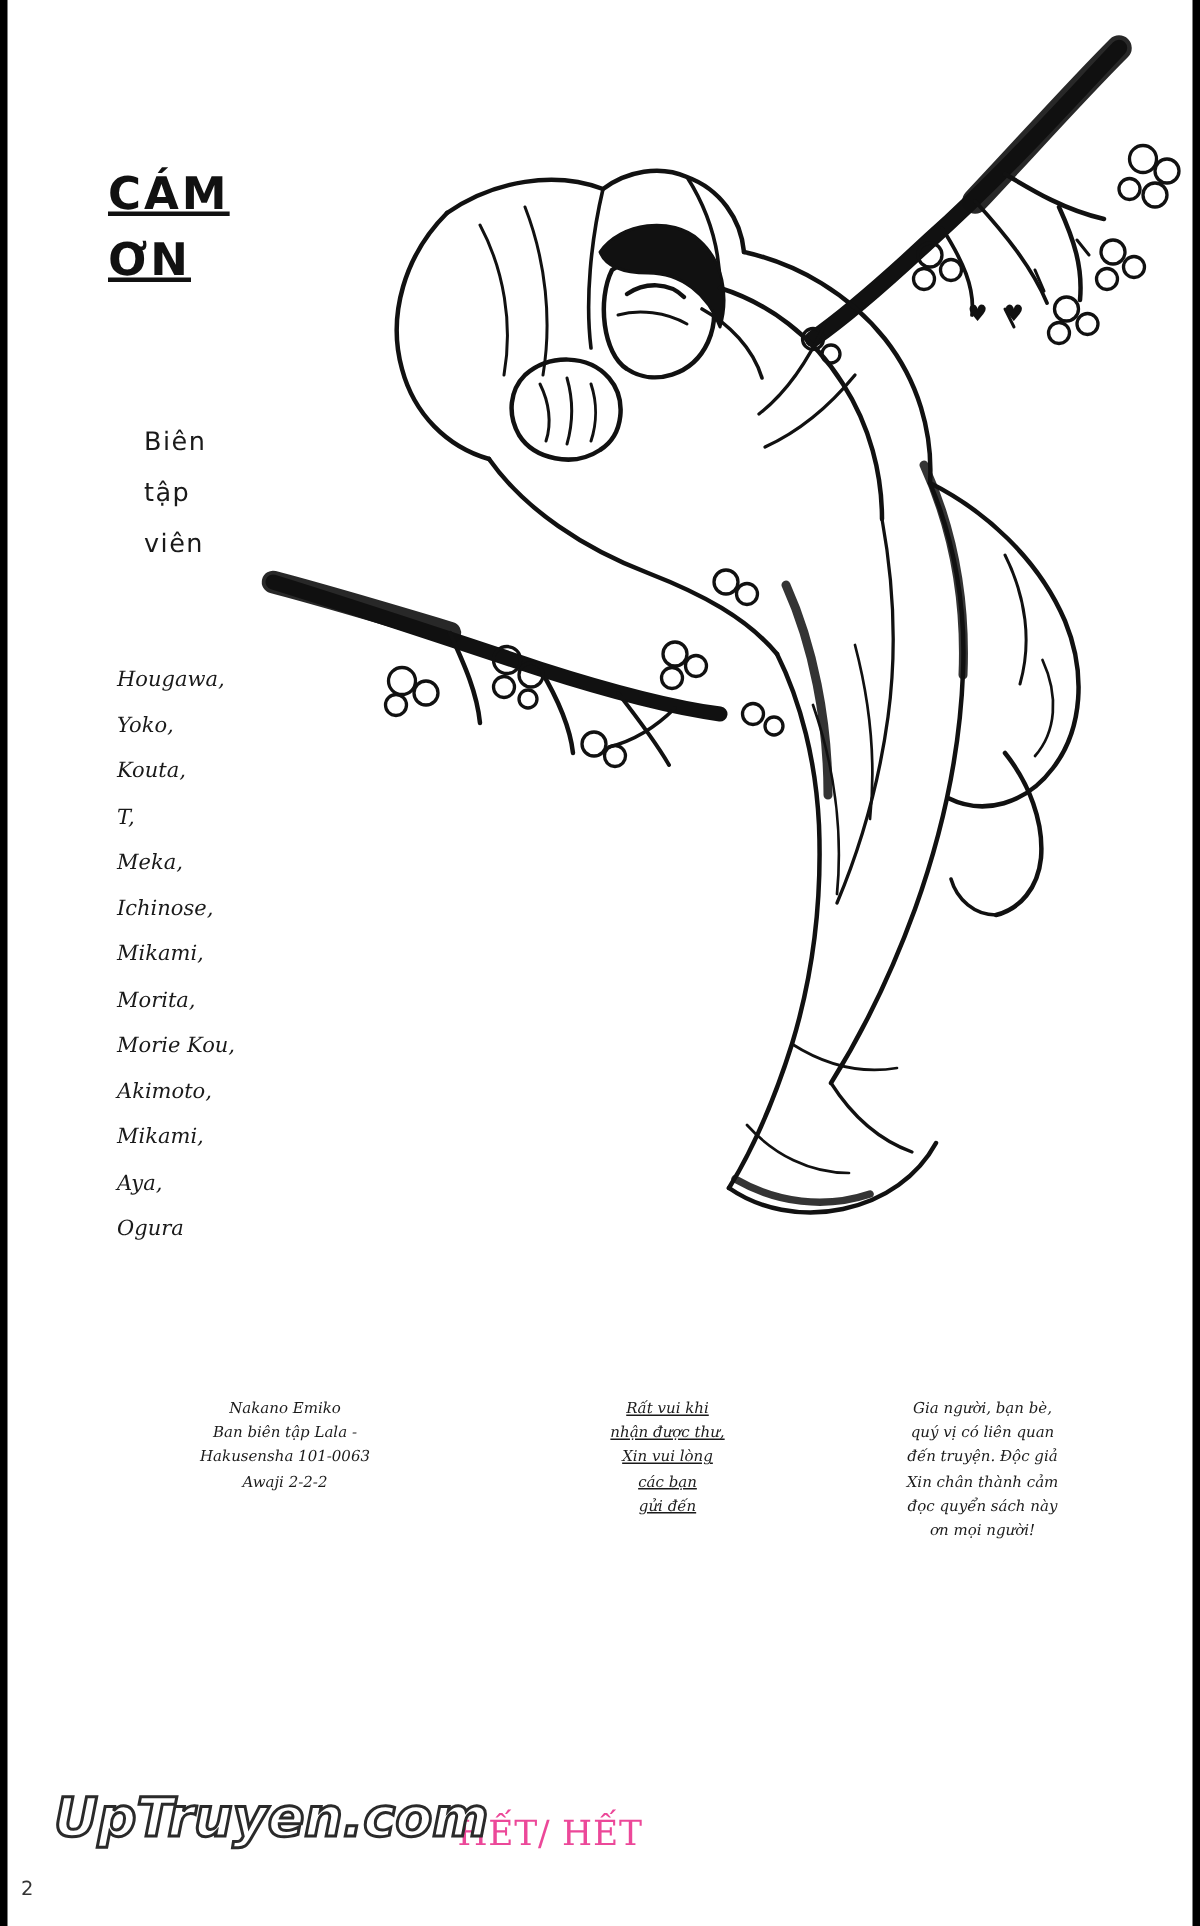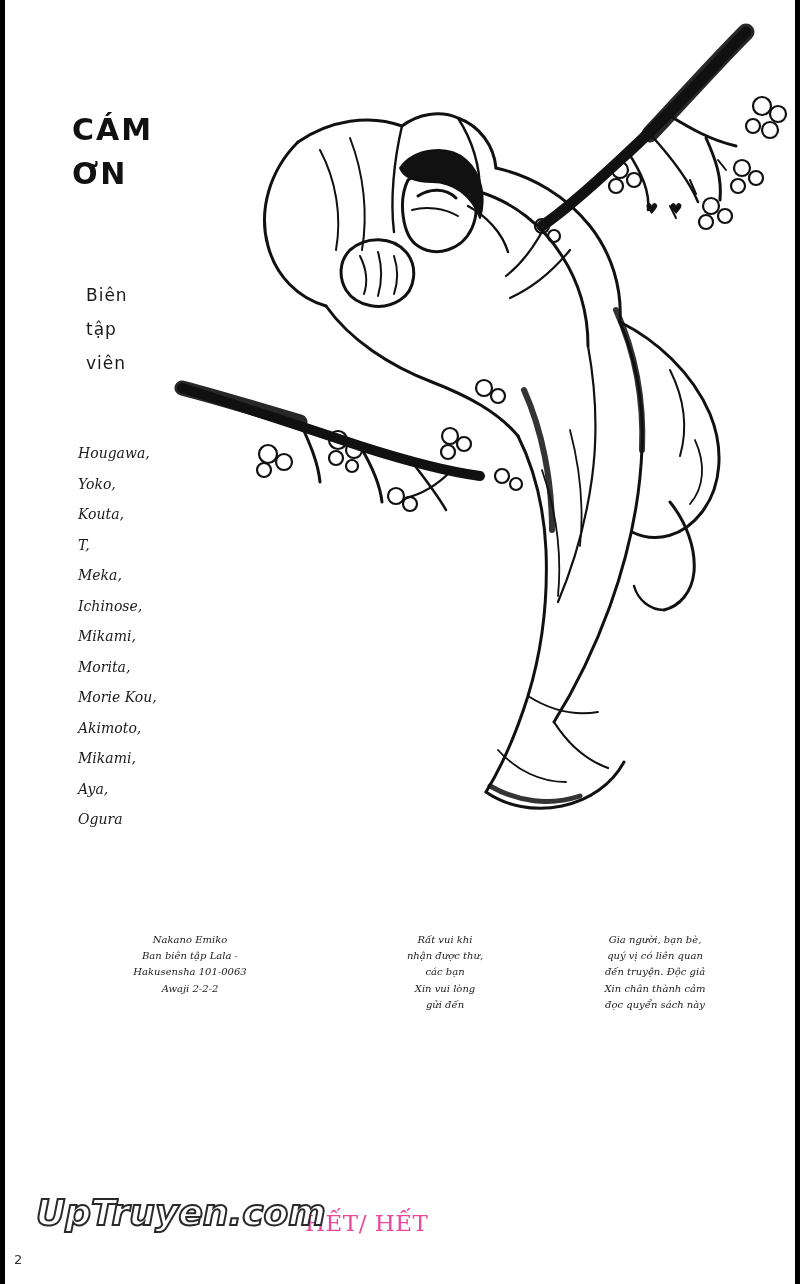--- a/index.html
+++ b/index.html
@@ -32,25 +32,26 @@
     position: absolute;
     left: 72px;
     top: 108px;
     font-family: "DejaVu Sans", sans-serif;
     font-weight: bold;
     font-size: 30px;
     line-height: 1.45;
     letter-spacing: 2px;
     color: #111111;
     white-space: pre-line;
+    text-decoration: underline;
   }
 
   .role {
     position: absolute;
-    left: 86px;
+    left: 96px;
     top: 278px;
     font-family: "DejaVu Sans", sans-serif;
     font-size: 17px;
     line-height: 2.0;
     letter-spacing: 1px;
     color: #1a1a1a;
     white-space: pre-line;
   }
 
   .credits {
@@ -76,21 +77,21 @@
   }
   .block {
     font-family: "DejaVu Serif", serif;
     font-style: italic;
     font-size: 10px;
     line-height: 1.62;
     color: #1a1a1a;
     text-align: center;
   }
   .block.addr { width: 300px; }
-  .block.mid  { width: 180px; }
+  .block.mid  { width: 180px; text-decoration: underline; }
   .block.fam  { width: 210px; }
 
   .end-mark {
     position: absolute;
     left: 305px;
     top: 1210px;
     font-family: "DejaVu Serif", serif;
     font-size: 23px;
     color: #ec4899;
     letter-spacing: 0.5px;
@@ -317,31 +318,32 @@
     <div class="block addr">
       <div>Nakano Emiko</div>
       <div>Ban biên tập Lala -</div>
       <div>Hakusensha 101-0063</div>
       <div>Awaji 2-2-2</div>
     </div>
 
     <div class="block mid">
       <div>Rất vui khi</div>
       <div>nhận được thư,</div>
+      <div>Xin vui lòng</div>
       <div>các bạn</div>
-      <div>Xin vui lòng</div>
       <div>gửi đến</div>
     </div>
 
     <div class="block fam">
       <div>Gia người, bạn bè,</div>
       <div>quý vị có liên quan</div>
       <div>đến truyện. Độc giả</div>
       <div>Xin chân thành cảm</div>
       <div>đọc quyển sách này</div>
+      <div>ơn mọi người!</div>
     </div>
 
   </div>
 
   <div class="end-mark">HẾT/ HẾT</div>
 
   <div class="watermark">UpTruyen.com</div>
 
   <div class="page-number">2</div>
 

